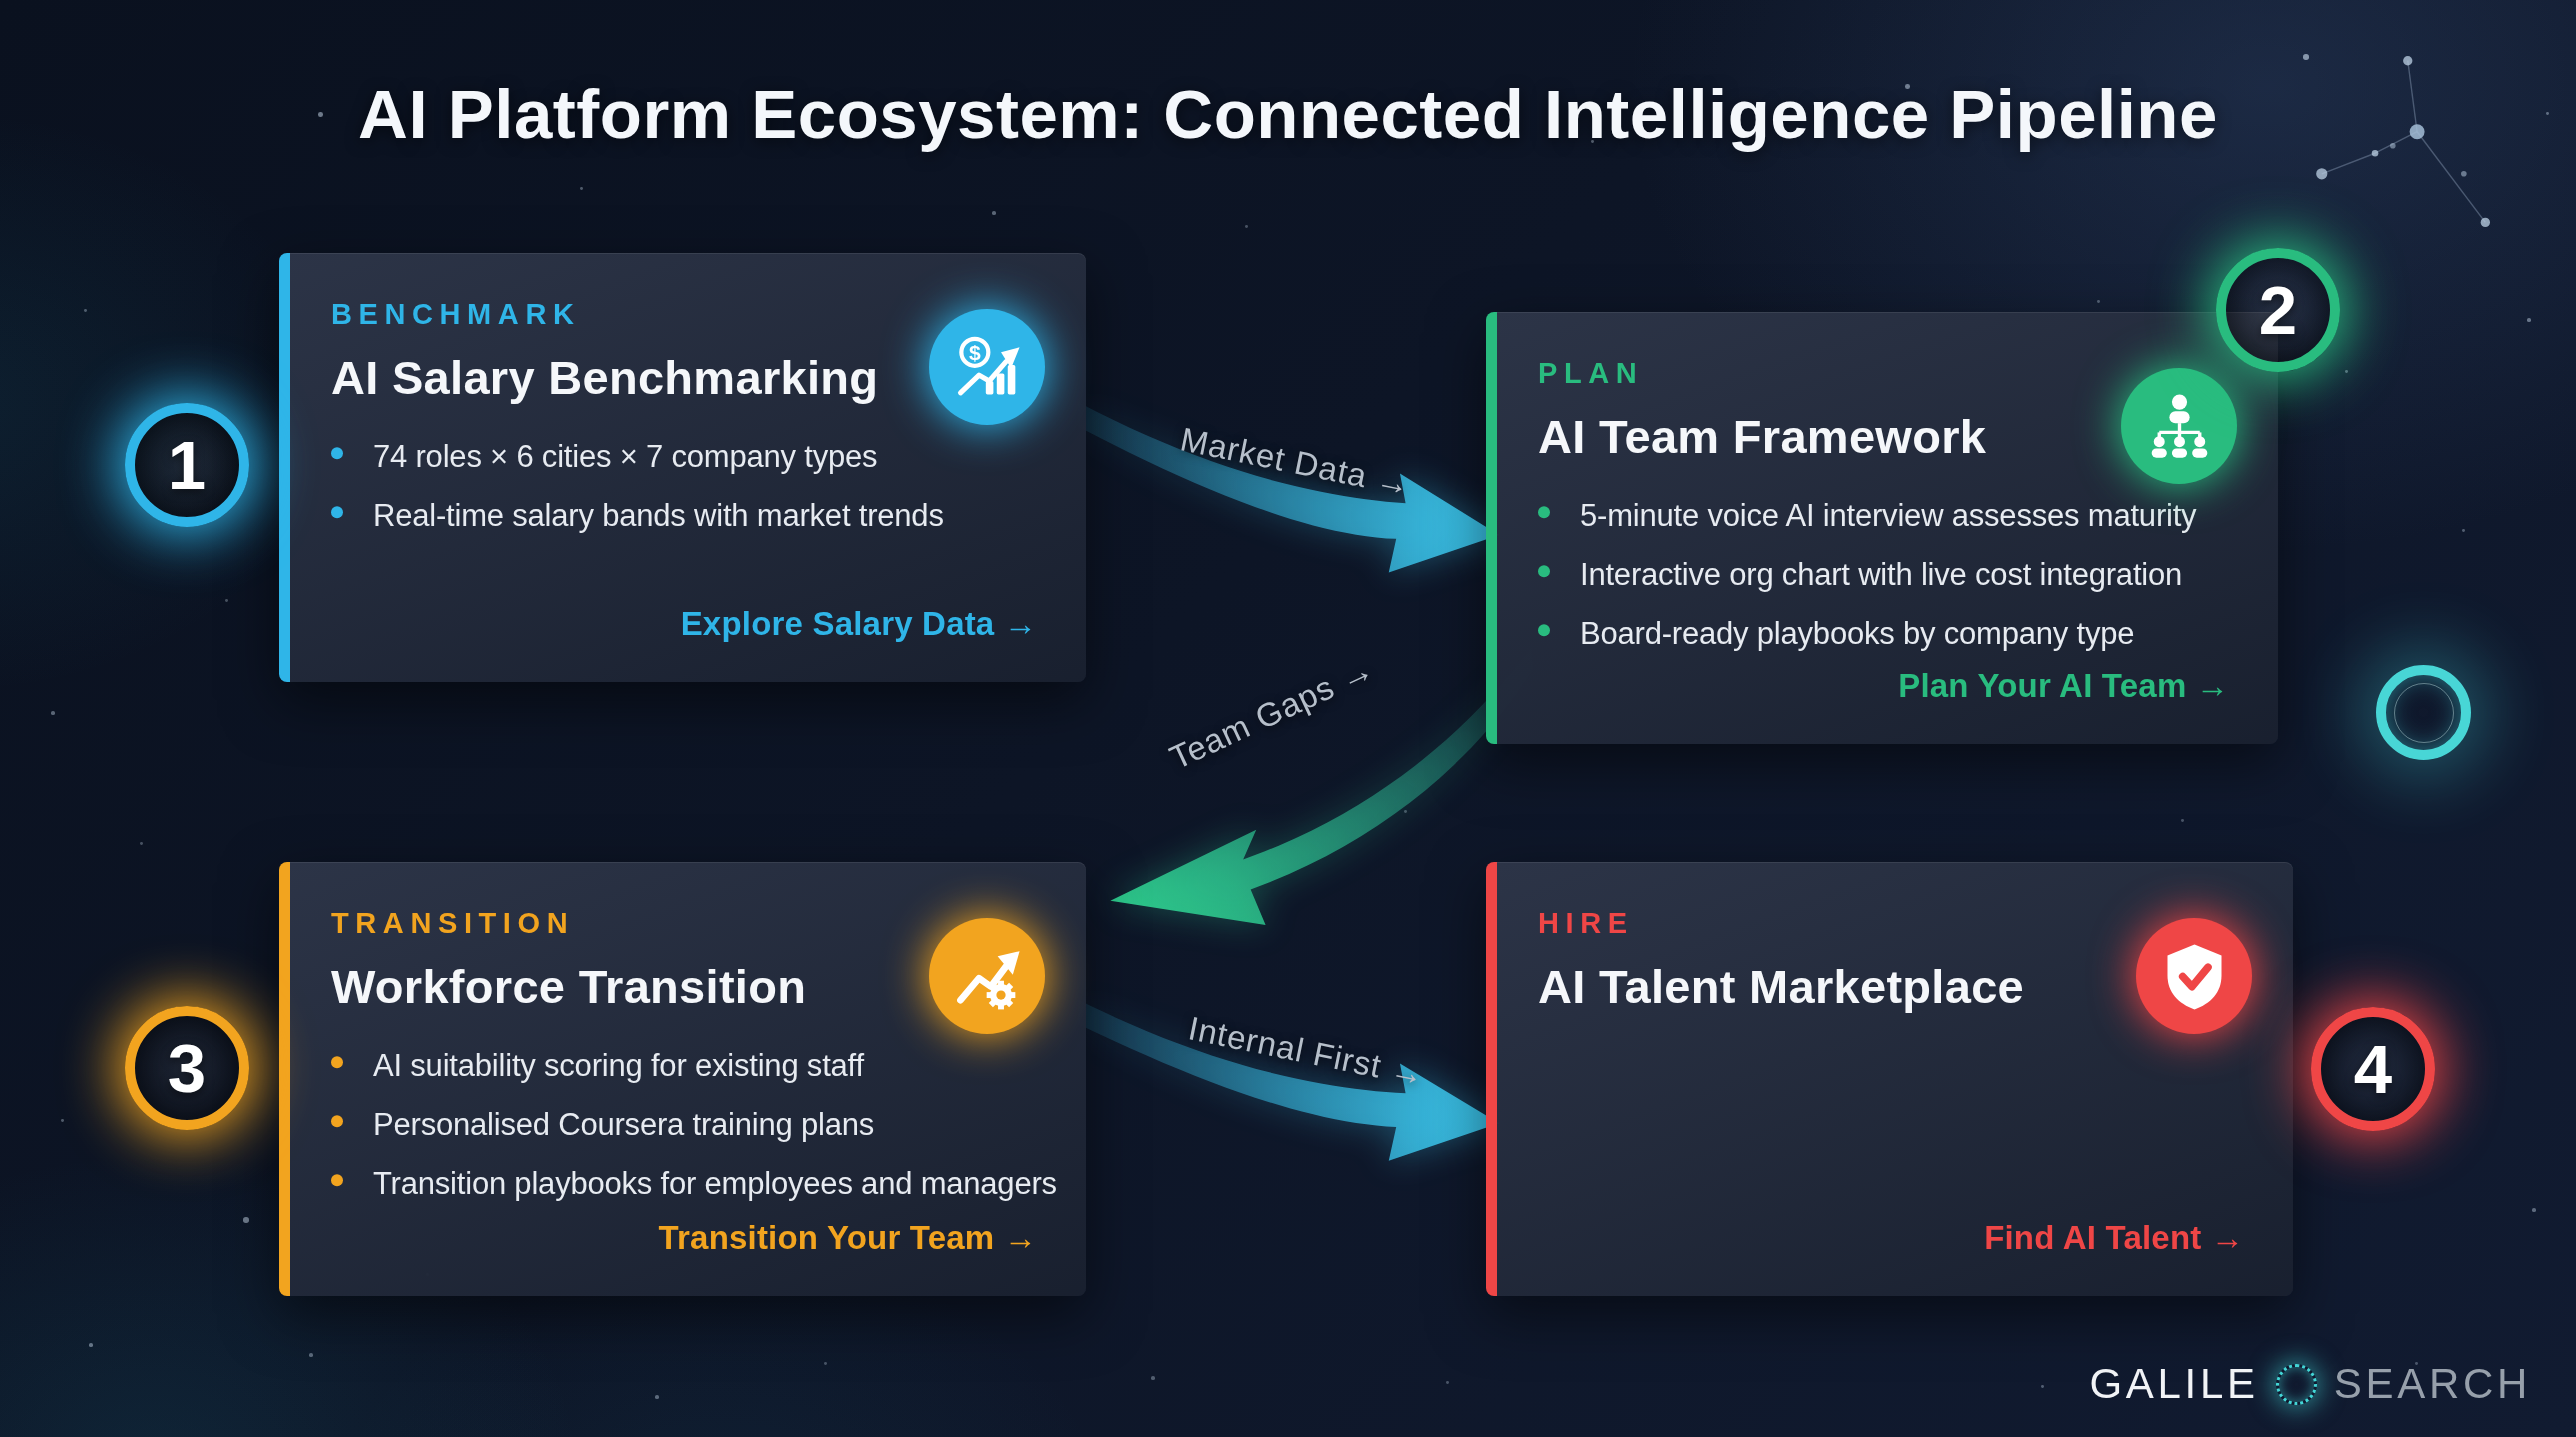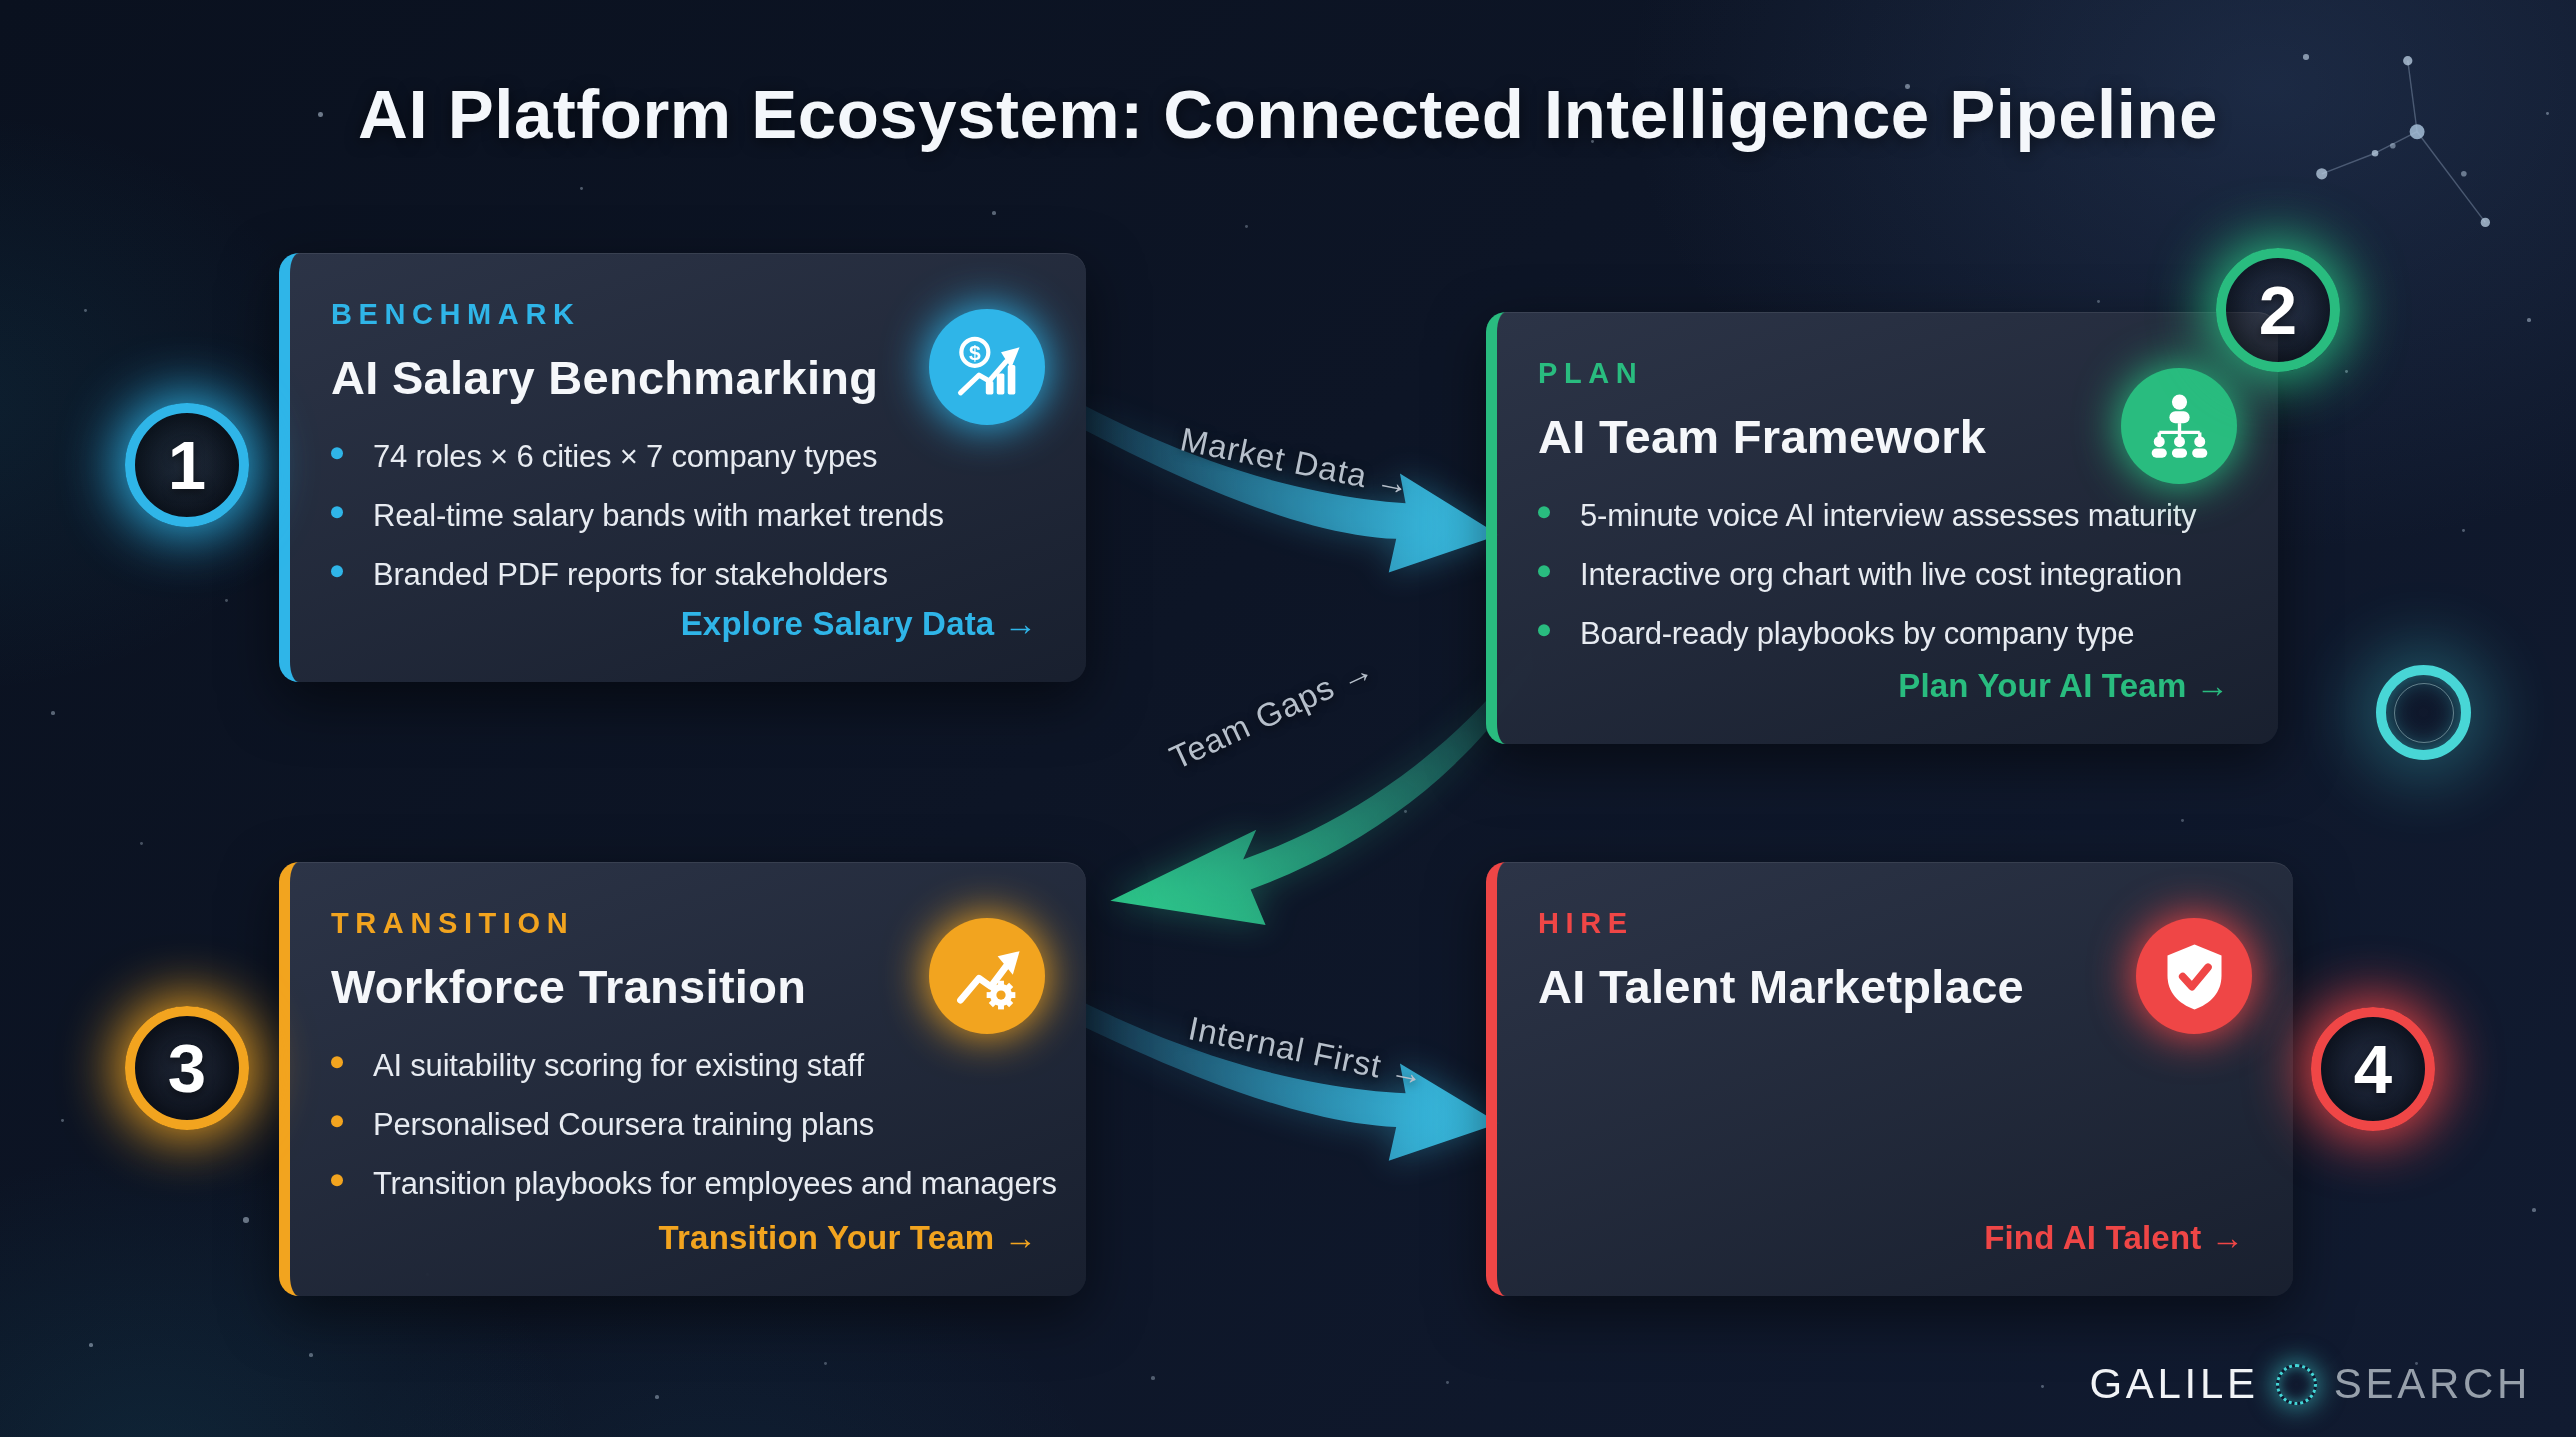--- a/index.html
+++ b/index.html
@@ -13,21 +13,21 @@
       radial-gradient(655px 468px at 28% 106%, rgba(34,140,180,.08), transparent 60%),
       linear-gradient(135deg,#0a111f 0%,#0d1526 45%,#111b31 100%);
   }
   .star{position:absolute;border-radius:50%;background:#cfe0f2;}
   .page-title{
     position:absolute;top:75px;left:0;width:100%;text-align:center;margin:0;
     font-size:69px;font-weight:700;color:#f4f7fb;letter-spacing:0.5px;
     text-shadow:0 2.8px 15px rgba(0,0,0,.55);z-index:2;
   }
   .card{
-    position:absolute;box-sizing:border-box;border-radius:20px;z-index:3;
+    position:absolute;box-sizing:border-box;border-radius:8px;z-index:3;
     background:linear-gradient(160deg,rgba(45,53,72,.97),rgba(25,32,47,.97));
     border-left:11.2px solid var(--accent);
     box-shadow:0 19px 56px rgba(0,0,0,.5), inset 0 0.9px 0 rgba(255,255,255,.08);
     padding:41px 28px 0 41px;
   }
   .card-benchmark{left:279px;top:253px;width:807px;height:429px;}
   .card-plan{left:1486px;top:312px;width:792px;height:432px;}
   .card-transition{left:279px;top:862px;width:807px;height:434px;}
   .card-hire{left:1486px;top:862px;width:807px;height:434px;}
   .eyebrow{font-size:29px;font-weight:700;letter-spacing:6.6px;color:var(--accent);margin:3.7px 0 19px;}
@@ -189,24 +189,20 @@
   </div>
   <ul class="bullets">
     <li>
         <span class="dot"></span>
         <span>74 roles × 6 cities × 7 company types</span>
       </li>
     <li>
         <span class="dot"></span>
         <span>Real-time salary bands with market trends</span>
       </li>
-    <li>
-        <span class="dot"></span>
-        <span>Branded PDF reports for stakeholders</span>
-      </li>
   </ul>
   <div class="cta">Explore Salary Data →</div>
 </section>
 
 <section class="card card-plan" style="--accent: #29bc7f;">
   <div class="eyebrow">PLAN</div>
   <h2 class="card-title">AI Team Framework</h2>
   <div class="icon-bubble">
     <svg width="81" height="81" viewBox="0 0 96 96">
       <circle cx="48" cy="19" r="9" fill="#fff"></circle>

